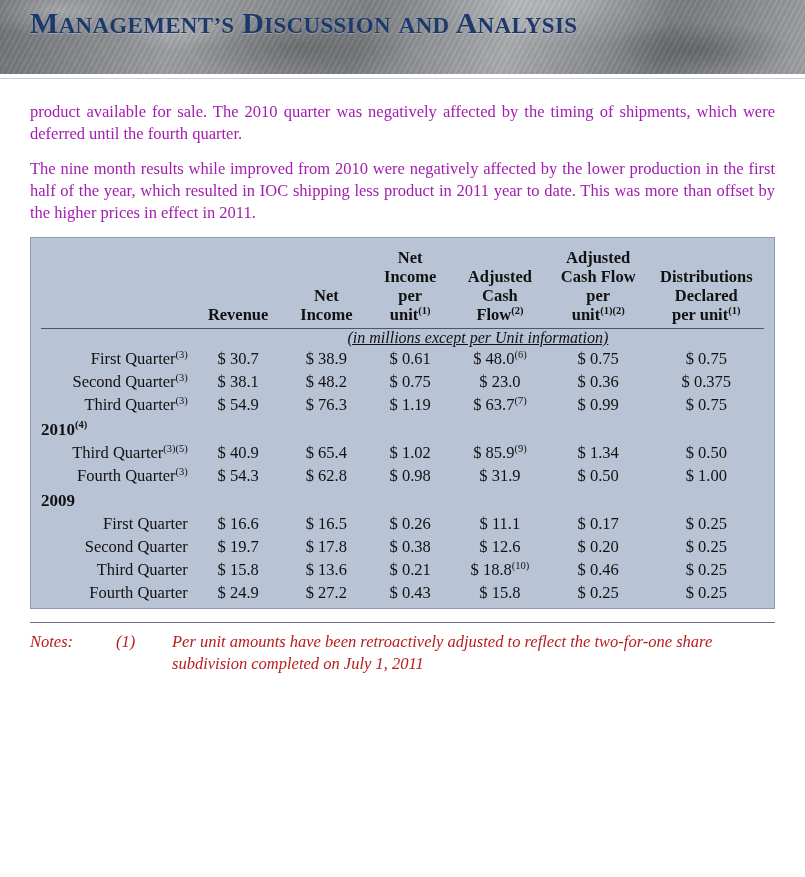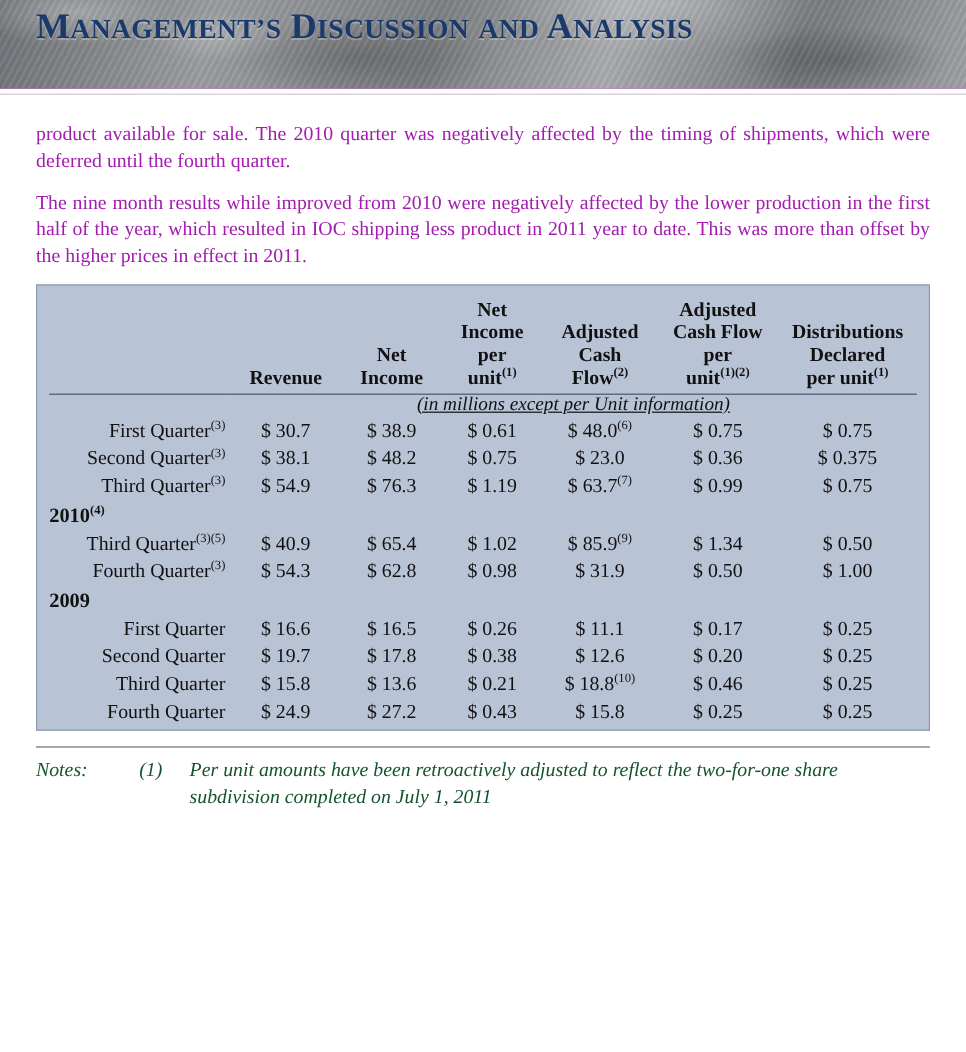--- a/index.html
+++ b/index.html
@@ -154,25 +154,25 @@
   
   .notes {
     margin-top: 13px;
     border-top: 1px solid #6a6f78;
     padding-top: 8px;
     width: 745px;
     display: flex;
     font-style: italic;
     font-size: 16.5px;
     line-height: 22px;
-    color: #14532d;
+    color: #b91c1c;
   }
   .notes .n-label { width: 86px; flex: 0 0 86px; }
   .notes .n-num { width: 42px; flex: 0 0 42px; }
-  .notes .n-text { flex: 1 1 auto; }
+  .notes .n-text { flex: 1 1 auto; margin-left: 14px; }
 </style>
 </head>
 <body>
 
 <div class="banner">
   <div class="tex"></div>
   <div class="banner-title">
     <span class="big">M</span><span class="sc">ANAGEMENT</span><span class="sc">’</span><span class="sc">S</span>
     <span class="big">D</span><span class="sc">ISCUSSION</span>
     <span class="sc">AND</span>

